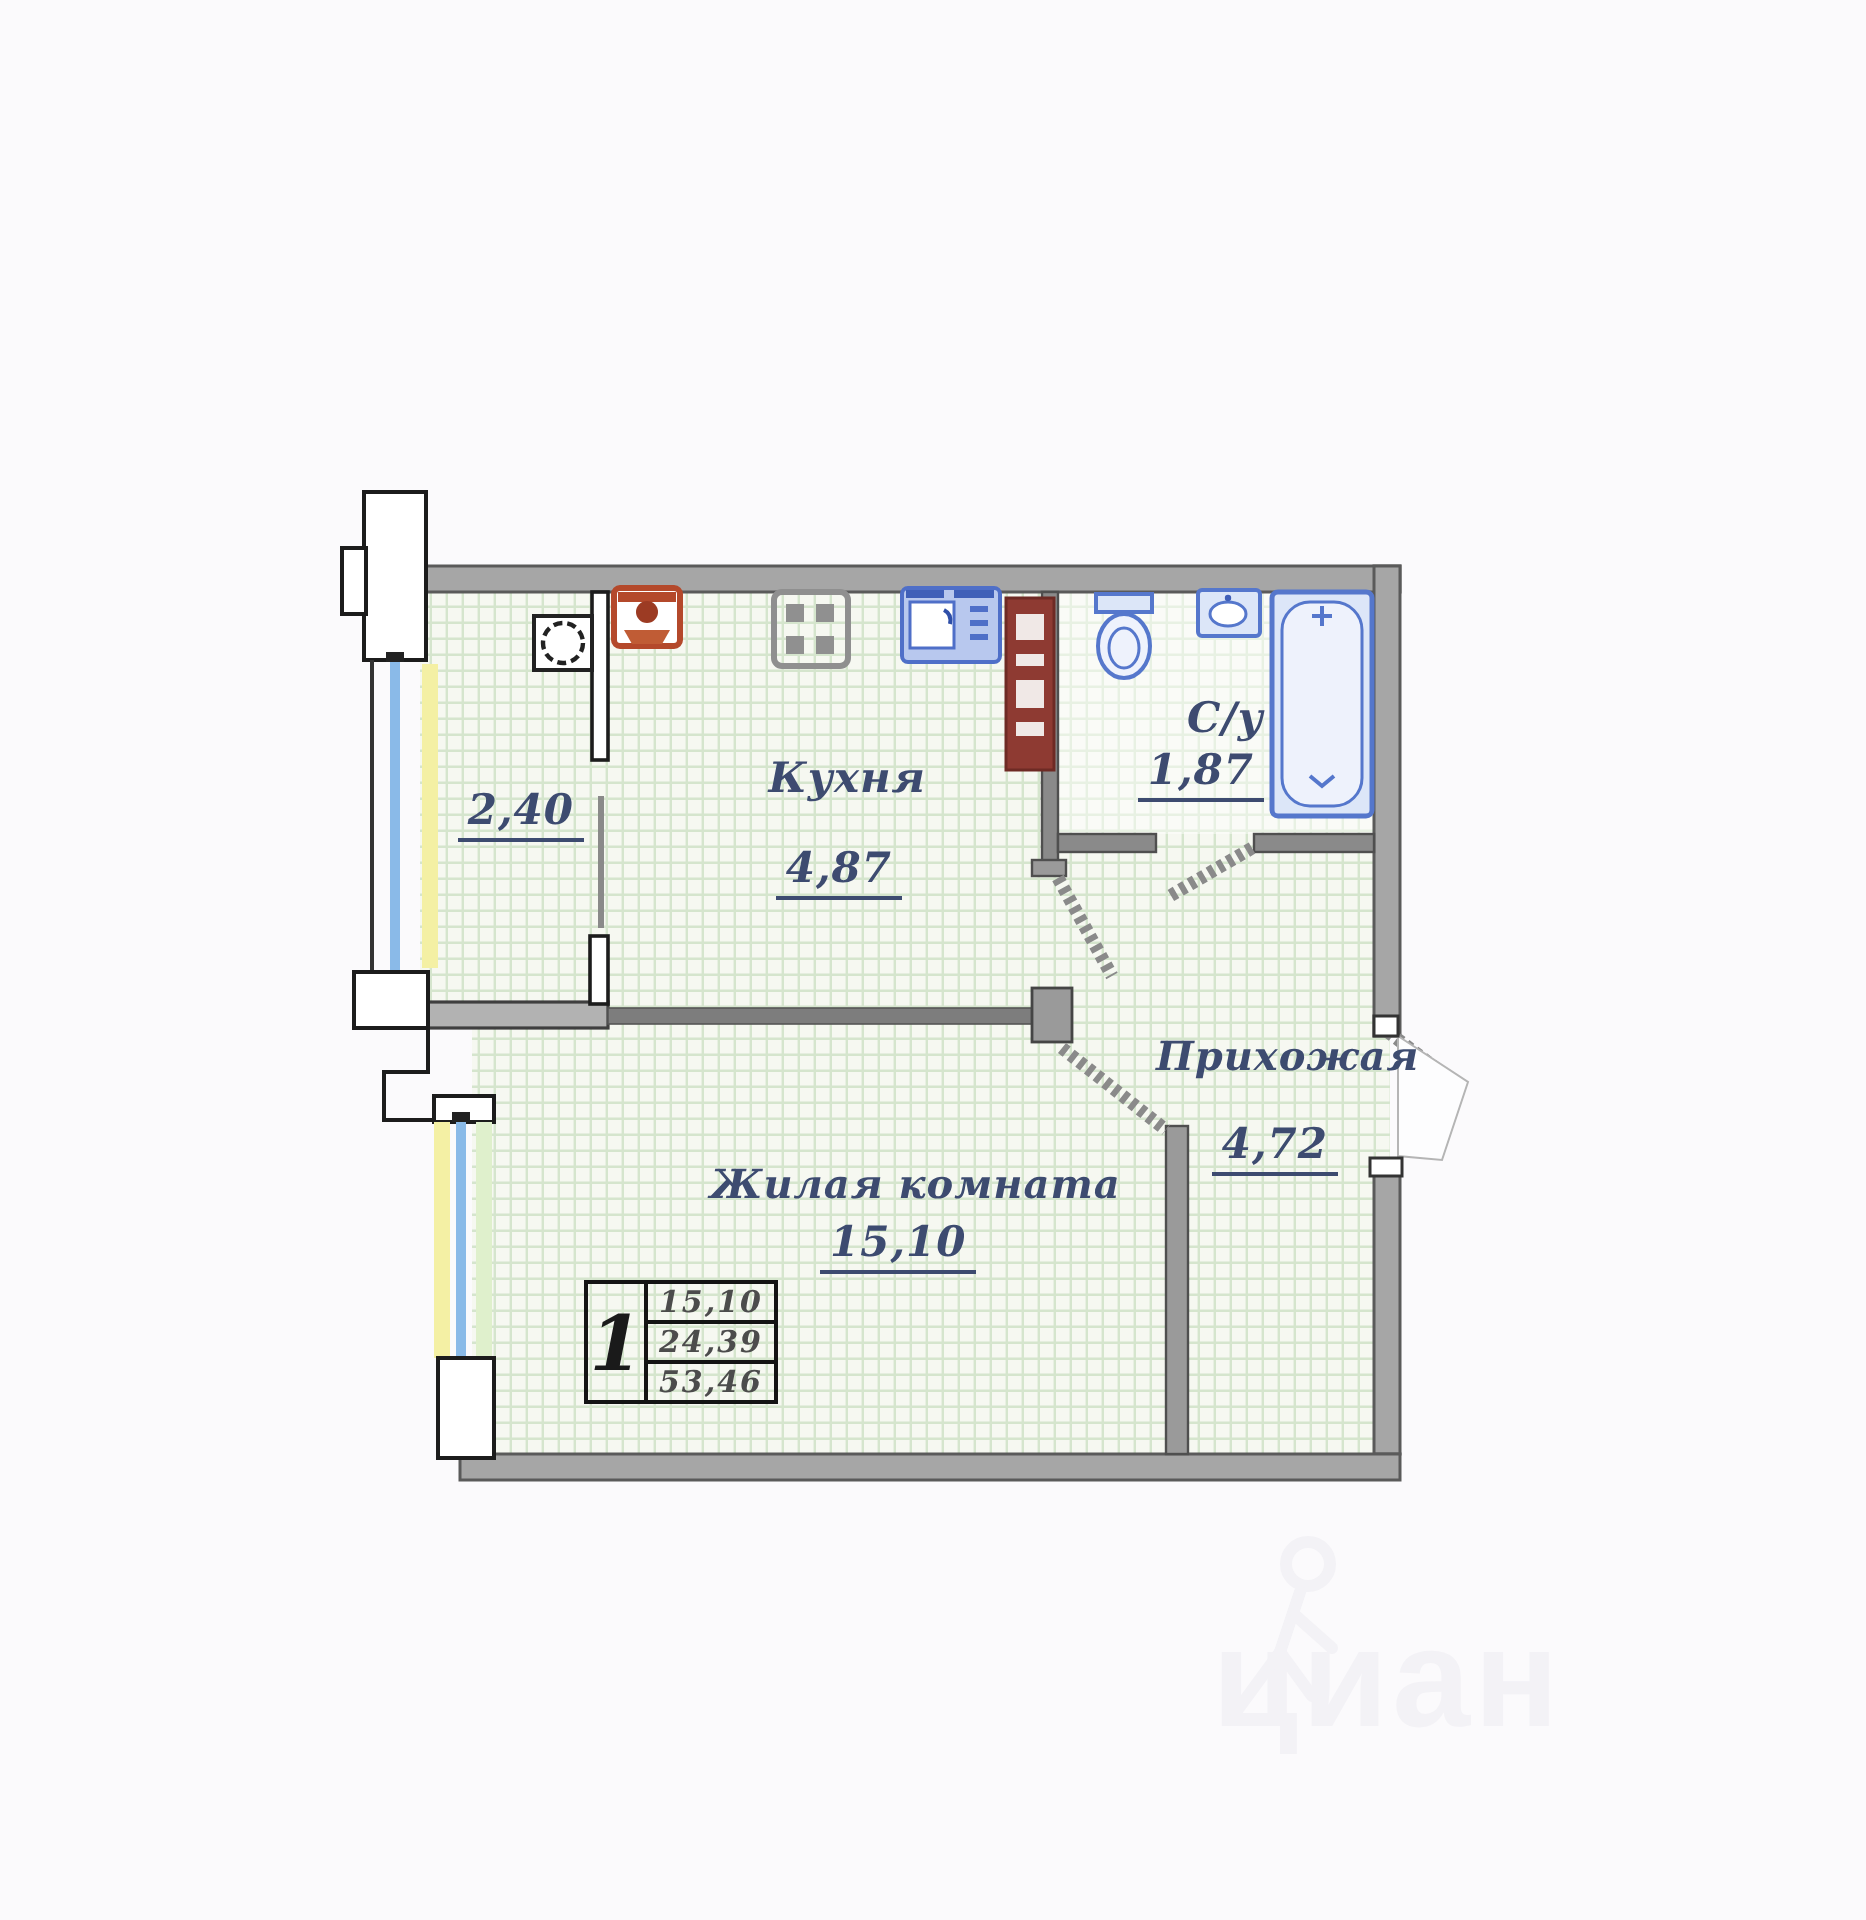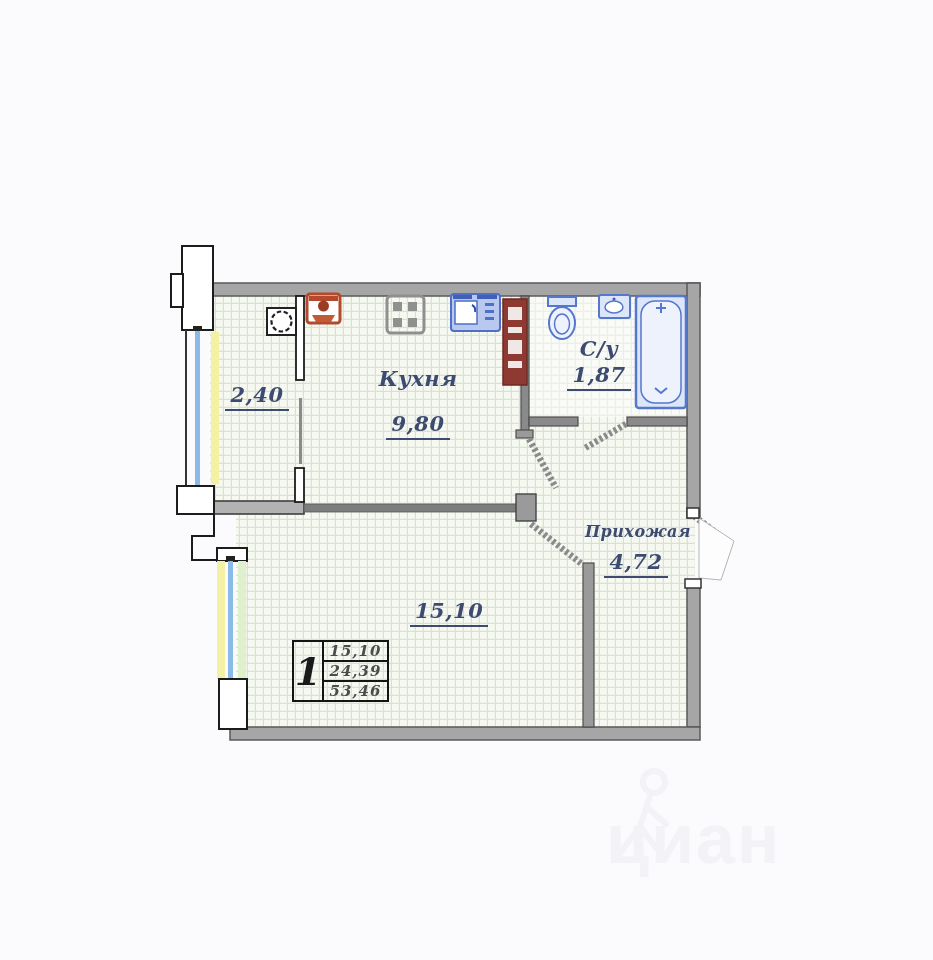--- a/index.html
+++ b/index.html
@@ -11,24 +11,25 @@
     overflow:hidden;
   }
   #stage{position:absolute;left:0;top:0;width:933px;height:960px;}
   svg{position:absolute;left:0;top:0;}
   .lbl{
     position:absolute;
     font-family:"DejaVu Serif", serif;
     font-style:italic;
     font-weight:bold;
     color:#3d4b70;
-    text-align:center;
+    text-align:right;
     letter-spacing:0.5px;
     line-height:1.05;
     white-space:nowrap;
+    margin-top:10px;
   }
   .lbl.name{font-size:21px;}
   .lbl.area{font-size:21px;}
   .lbl.area span{border-bottom:2.5px solid #3d4b70;padding:0 5px 2px;}
   
   .info-table{
     position:absolute;left:292px;top:640px;width:97px;height:62px;
     border:2.5px solid #141414;display:flex;box-sizing:border-box;
     font-family:"DejaVu Serif", serif;font-style:italic;font-weight:bold;
   }
@@ -191,33 +192,34 @@
       <path d="M655,388 l6,5 l6,-5" stroke="#5577cc" stroke-width="2" fill="none"></path>
     </g>
   </svg>
 
   <div class="lbl area" style="left:222px;top:384px;width:70px;">
     <span>2,40</span>
   </div>
 
   <div class="lbl name" style="left:373px;top:368px;width:90px;">Кухня</div>
   <div class="lbl area" style="left:385px;top:413px;width:66px;">
-    <span>9,80</span>
+    <span>4,87</span>
   </div>
 
   <div class="lbl name" style="left:566px;top:338px;width:66px;">С/у</div>
   <div class="lbl area" style="left:566px;top:364px;width:66px;">
     <span>1,87</span>
   </div>
 
-  <div class="lbl name" style="left:578px;top:524px;width:120px;font-size:16px;">Прихожая</div>
+  <div class="lbl name" style="left:578px;top:508px;width:120px;font-size:20px;">Прихожая</div>
   <div class="lbl area" style="left:603px;top:551px;width:66px;">
     <span>4,72</span>
   </div>
 
+  <div class="lbl name" style="left:355px;top:572px;width:188px;font-size:20px;">Жилая комната</div>
   <div class="lbl area" style="left:410px;top:600px;width:76px;">
     <span>15,10</span>
   </div>
 
   <div class="info-table">
     <div class="left">1</div>
     <div class="right">
       <div class="cell">15,10</div>
       <div class="cell">24,39</div>
       <div class="cell">53,46</div>

